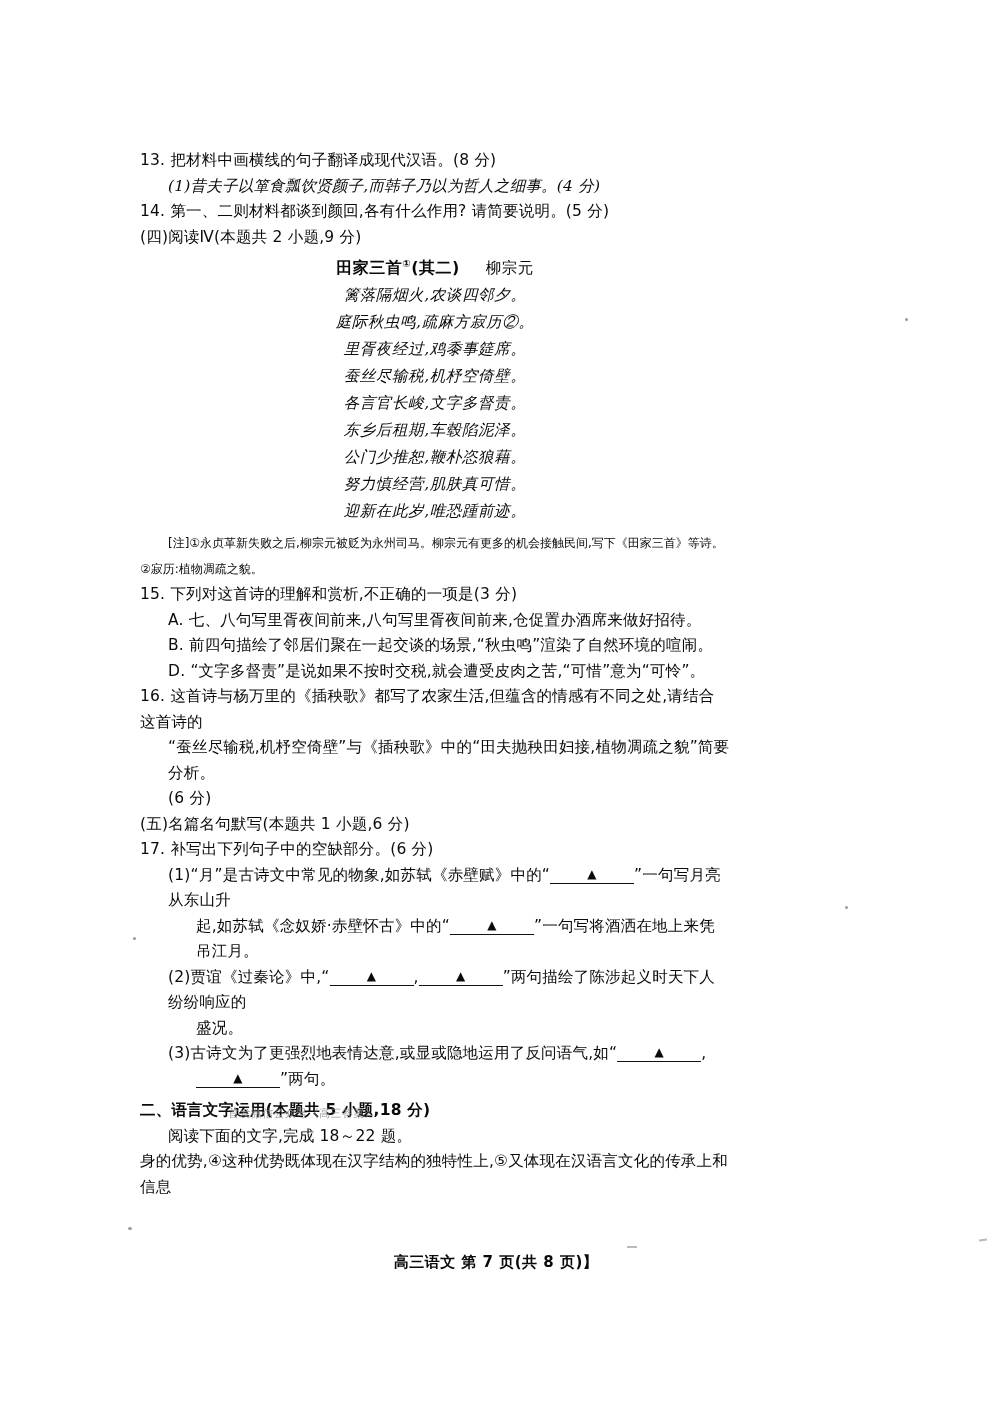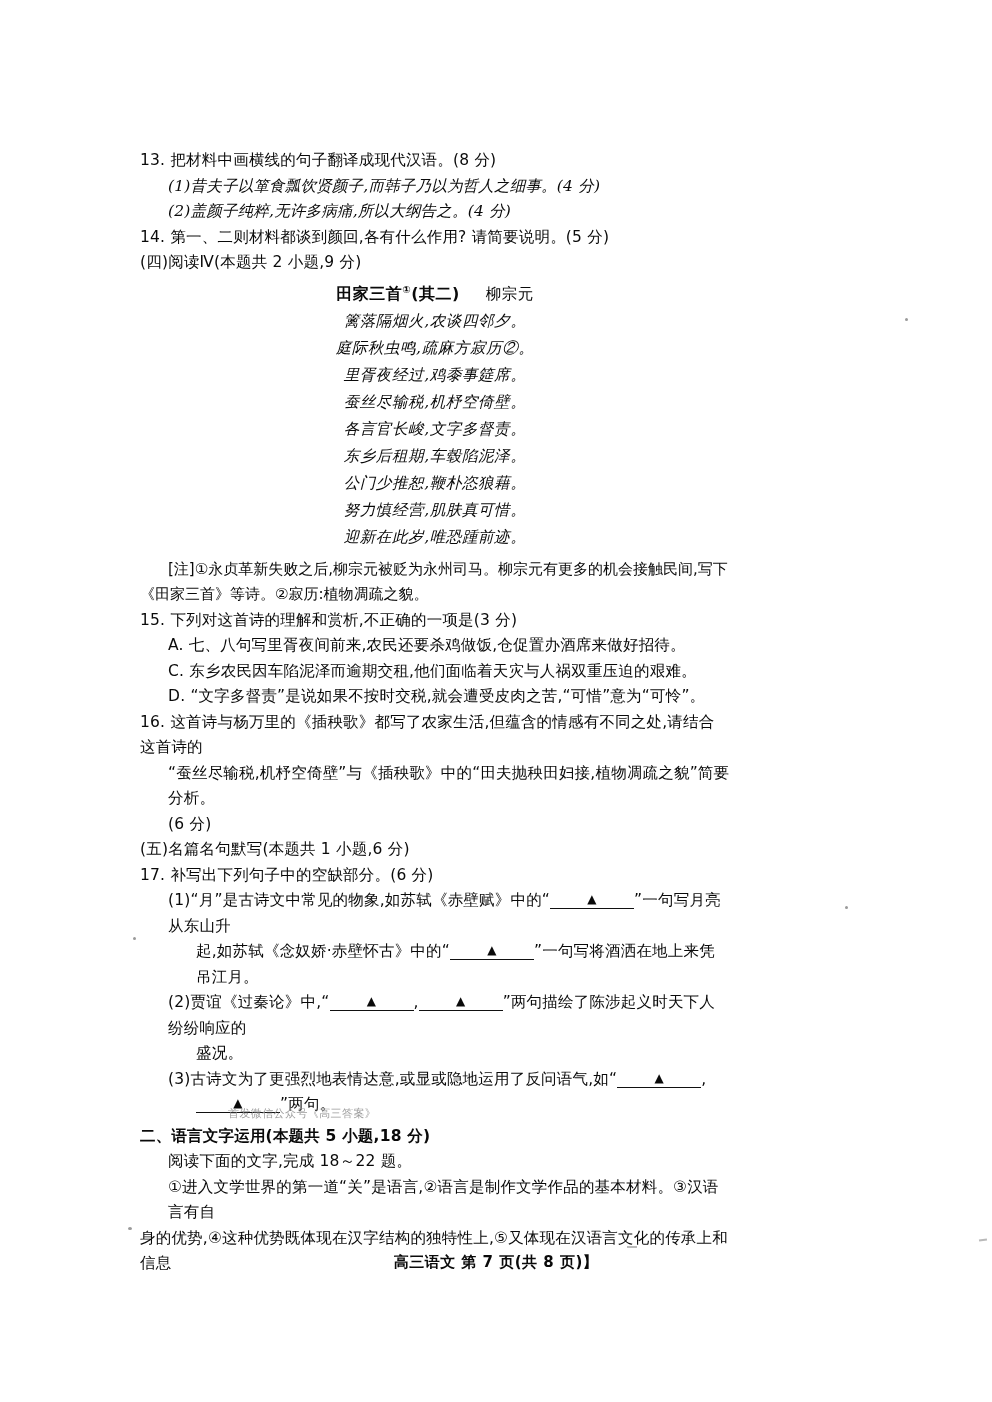--- a/index.html
+++ b/index.html
@@ -50,21 +50,21 @@
   }
   .poem-line {
     text-align: center;
     font-size: 15.5px;
     line-height: 27px;
     font-family: "DejaVu Serif", "Liberation Serif", serif;
     font-style: italic;
     letter-spacing: 0.6px;
   }
   .note {
-    font-size: 15px;
+    font-size: 12px;
     line-height: 25.5px;
   }
   .sup {
     font-size: 10px;
     vertical-align: super;
   }
   .blank {
     display: inline-block;
     border-bottom: 1px solid #111;
     min-width: 84px;
@@ -104,21 +104,20 @@
     background: #b9b9b9;
   }
 </style>
 </head>
 <body>
 
 <div class="page">
 
   <div class="ln hang">13. 把材料中画横线的句子翻译成现代汉语。(8 分)</div>
   <div class="ln ind2 serif-italic">(1)昔夫子以箪食瓢饮贤颜子,而韩子乃以为哲人之细事。(4 分)</div>
-  <div class="ln ind2 serif-italic">(2)盖颜子纯粹,无许多病痛,所以大纲告之。(4 分)</div>
 
   <div class="ln hang">14. 第一、二则材料都谈到颜回,各有什么作用? 请简要说明。(5 分)</div>
 
   <div class="ln">(四)阅读Ⅳ(本题共 2 小题,9 分)</div>
 
   <div class="poem-title">
     <span>田家三首</span><span class="sup">①</span><span>(其二)</span><span class="author">柳宗元</span>
   </div>
 
   <div class="poem-line">篱落隔烟火,农谈四邻夕。</div>
@@ -128,22 +127,22 @@
   <div class="poem-line">各言官长峻,文字多督责。</div>
   <div class="poem-line">东乡后租期,车毂陷泥泽。</div>
   <div class="poem-line">公门少推恕,鞭朴恣狼藉。</div>
   <div class="poem-line">努力慎经营,肌肤真可惜。</div>
   <div class="poem-line">迎新在此岁,唯恐踵前迹。</div>
 
   <div class="spacer-2"></div>
   <div class="note" style="text-indent:28px;">[注]①永贞革新失败之后,柳宗元被贬为永州司马。柳宗元有更多的机会接触民间,写下《田家三首》等诗。②寂历:植物凋疏之貌。</div>
 
   <div class="ln hang">15. 下列对这首诗的理解和赏析,不正确的一项是(3 分)</div>
-  <div class="ln ind2">A. 七、八句写里胥夜间前来,农民还要杀鸡做饭,仓促置办酒席来做好招待。</div>
-  <div class="ln ind2">C. 东乡农民因车陷泥泽而逾期交租,他们面临着天灾与人祸双重压迫的艰难。</div>
+  <div class="ln ind2">A. 七、八句写里胥夜间前来,八句写里胥夜间前来,仓促置办酒席来做好招待。</div>
+  <div class="ln ind2">B. 前四句描绘了邻居们聚在一起交谈的场景,“秋虫鸣”渲染了自然环境的喧闹。</div>
   <div class="ln ind2">D. “文字多督责”是说如果不按时交税,就会遭受皮肉之苦,“可惜”意为“可怜”。</div>
 
   <div class="ln">16. 这首诗与杨万里的《插秧歌》都写了农家生活,但蕴含的情感有不同之处,请结合这首诗的</div>
   <div class="ln ind2">“蚕丝尽输税,机杼空倚壁”与《插秧歌》中的“田夫抛秧田妇接,植物凋疏之貌”简要分析。</div>
   <div class="ln ind2">(6 分)</div>
 
   <div class="ln">(五)名篇名句默写(本题共 1 小题,6 分)</div>
 
   <div class="ln hang">17. 补写出下列句子中的空缺部分。(6 分)</div>
 
@@ -152,21 +151,20 @@
 
   <div class="ln ind2"><span>(2)贾谊《过秦论》中,“</span><span class="blank"><span class="tri">▲</span></span><span>,</span><span class="blank"><span class="tri">▲</span></span><span>”两句描绘了陈涉起义时天下人纷纷响应的</span></div>
   <div class="ln ind3">盛况。</div>
 
   <div class="ln ind2"><span>(3)古诗文为了更强烈地表情达意,或显或隐地运用了反问语气,如“</span><span class="blank"><span class="tri">▲</span></span><span>,</span></div>
   <div class="ln ind3"><span class="blank"><span class="tri">▲</span></span><span>”两句。</span></div>
 
   <div class="spacer-2"></div>
   <div class="ln bold">二、语言文字运用(本题共 5 小题,18 分)</div>
   <div class="ln ind2">阅读下面的文字,完成 18～22 题。</div>
-  <div class="ln ind2">①进入文学世界的第一道“关”是语言,②语言是制作文学作品的基本材料。③汉语言有自</div>
   <div class="ln">身的优势,④这种优势既体现在汉字结构的独特性上,⑤又体现在汉语言文化的传承上和信息</div>
 
 </div>
 
 <div class="watermark">首发微信公众号《高三答案》</div>
 
 <div class="footer">高三语文  第 7 页(共 8 页)】</div>
 
 <div class="speck" style="left:905px; top:318px; width:3px; height:3px;"></div>
 <div class="speck" style="left:845px; top:906px; width:3px; height:3px;"></div>

